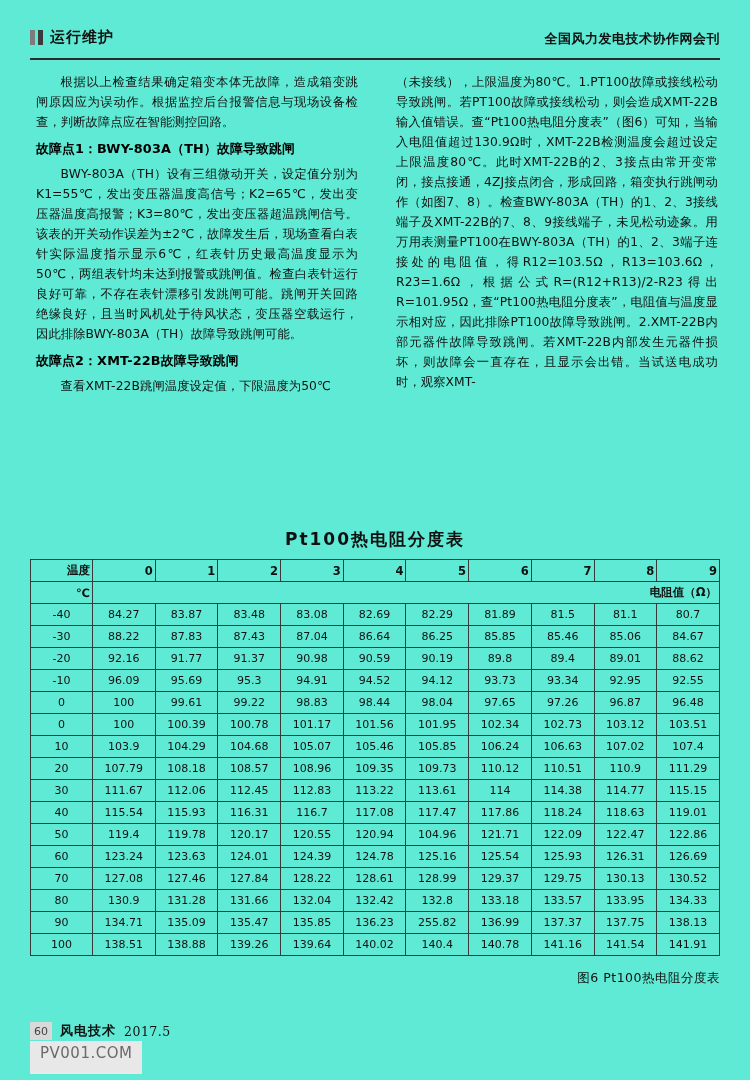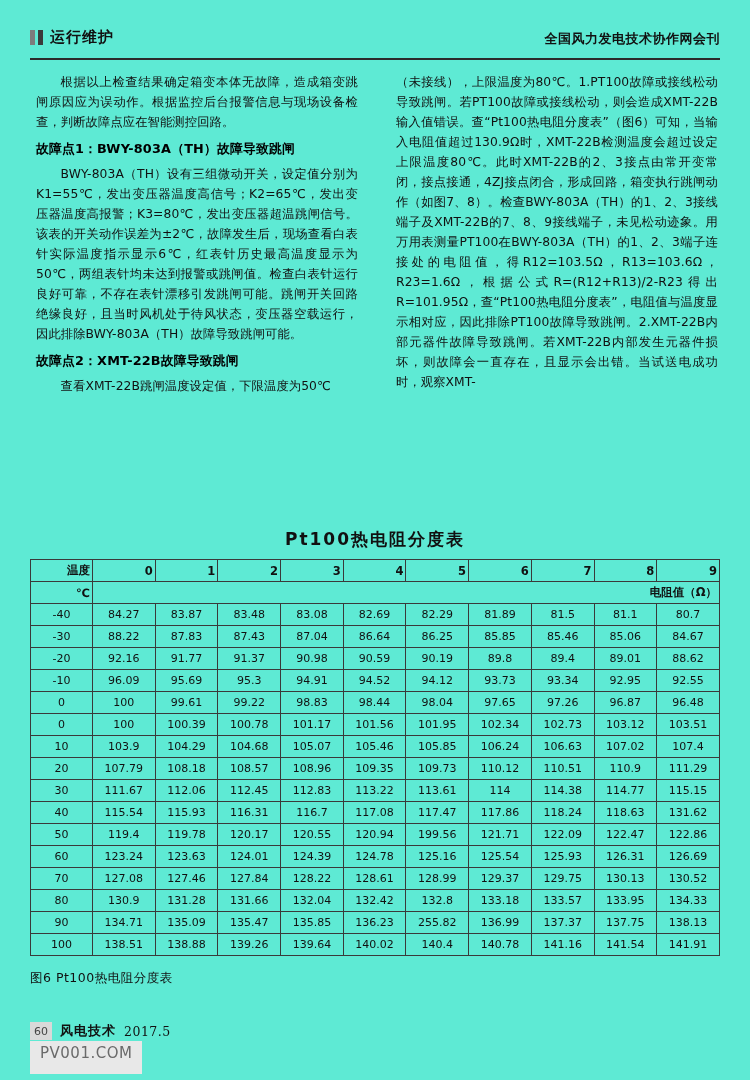--- a/index.html
+++ b/index.html
@@ -141,21 +141,21 @@
   }
   .unit-cell {
     font-weight: bold;
     font-size: 11px;
   }
   .res-head {
     font-weight: bold;
     font-size: 11.5px;
   }
   .fig-caption {
-    text-align: left;
+    text-align: right;
     font-family: "DejaVu Sans", sans-serif;
     font-size: 12.5px;
     color: #111;
     margin-top: 14px;
     letter-spacing: 0.5px;
   }
 
   
   .footer {
     position: absolute;
@@ -374,30 +374,30 @@
             <td class="temp-head">40</td>
             <td>115.54</td>
             <td>115.93</td>
             <td>116.31</td>
             <td>116.7</td>
             <td>117.08</td>
             <td>117.47</td>
             <td>117.86</td>
             <td>118.24</td>
             <td>118.63</td>
-            <td>131.62</td>
+            <td>119.01</td>
           </tr>
           <tr>
             <td class="temp-head">50</td>
             <td>119.4</td>
             <td>119.78</td>
             <td>120.17</td>
             <td>120.55</td>
             <td>120.94</td>
-            <td>199.56</td>
+            <td>104.96</td>
             <td>121.71</td>
             <td>122.09</td>
             <td>122.47</td>
             <td>122.86</td>
           </tr>
           <tr>
             <td class="temp-head">60</td>
             <td>123.24</td>
             <td>123.63</td>
             <td>124.01</td>

